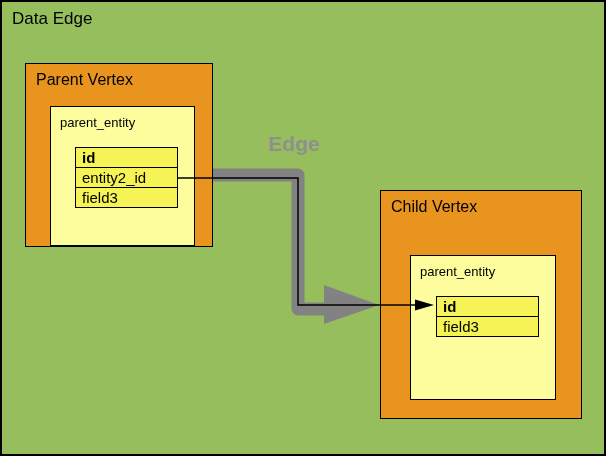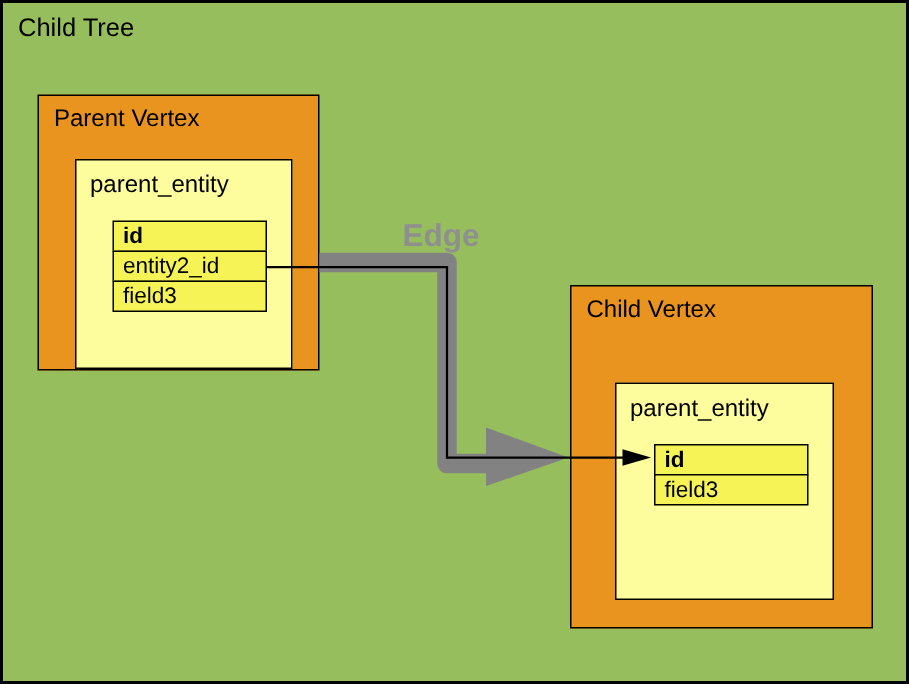--- a/index.html
+++ b/index.html
@@ -33,21 +33,21 @@
     white-space: nowrap;
   }
   .entity {
     position: absolute;
     box-sizing: border-box;
     background: #FDFD9E;
     border: 1.5px solid #000;
   }
   .entity-title {
     padding: 8px 0 0 9px;
-    font-size: 16px;
+    font-size: 13px;
     white-space: nowrap;
   }
   .fields {
     position: absolute;
     left: 24px; top: 40px;
     width: 103px;
   }
   .field-row {
     box-sizing: border-box;
     height: 21px;
@@ -56,21 +56,21 @@
     border: 1px solid #000;
     font-size: 15px;
     line-height: 19px;
     padding-left: 6px;
     white-space: nowrap;
     overflow: hidden;
   }
   .field-row:first-child { margin-top: 0; font-weight: bold; }
   .edge-label {
     position: absolute;
-    left: 256px; top: 144px; width: 72px;
+    left: 256px; top: 130px; width: 72px;
     text-align: center;
     font-size: 21px; font-weight: bold;
     color: #8F8F8F;
     white-space: nowrap;
   }
   .edge-overlay {
     position: absolute; left: 0; top: 0;
     width: 606px; height: 456px;
     pointer-events: none;
     z-index: 5;
@@ -80,21 +80,21 @@
   #entity-parent  { left: 24px;  top: 42px;  width: 145px; height: 140px; position: absolute; }
   #vertex-child   { left: 378px; top: 188px; width: 202px; height: 229px; }
   #entity-child   { left: 29px;  top: 64px;  width: 146px; height: 145px; position: absolute; }
   #entity-child .fields { left: 25px; width: 103px; }
 </style>
 </head>
 <body>
 
 <div class="canvas">
 
-  <div class="diagram-title">Child Tree</div>
+  <div class="diagram-title">Data Edge</div>
 
   <div class="vertex" id="vertex-parent">
     <div class="vertex-title">Parent Vertex</div>
     <div class="entity" id="entity-parent">
       <div class="entity-title">parent_entity</div>
       <div class="fields">
         <div class="field-row">id</div>
         <div class="field-row">entity2_id</div>
         <div class="field-row">field3</div>
       </div>

